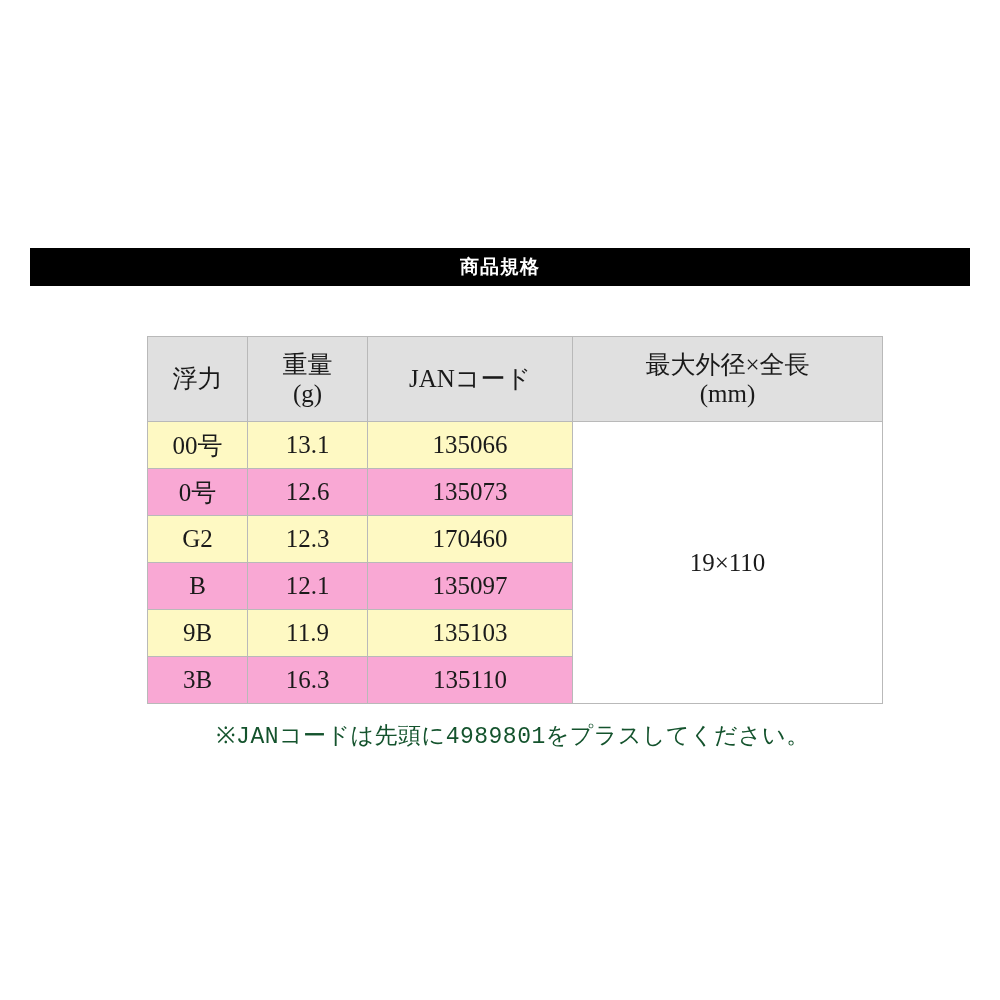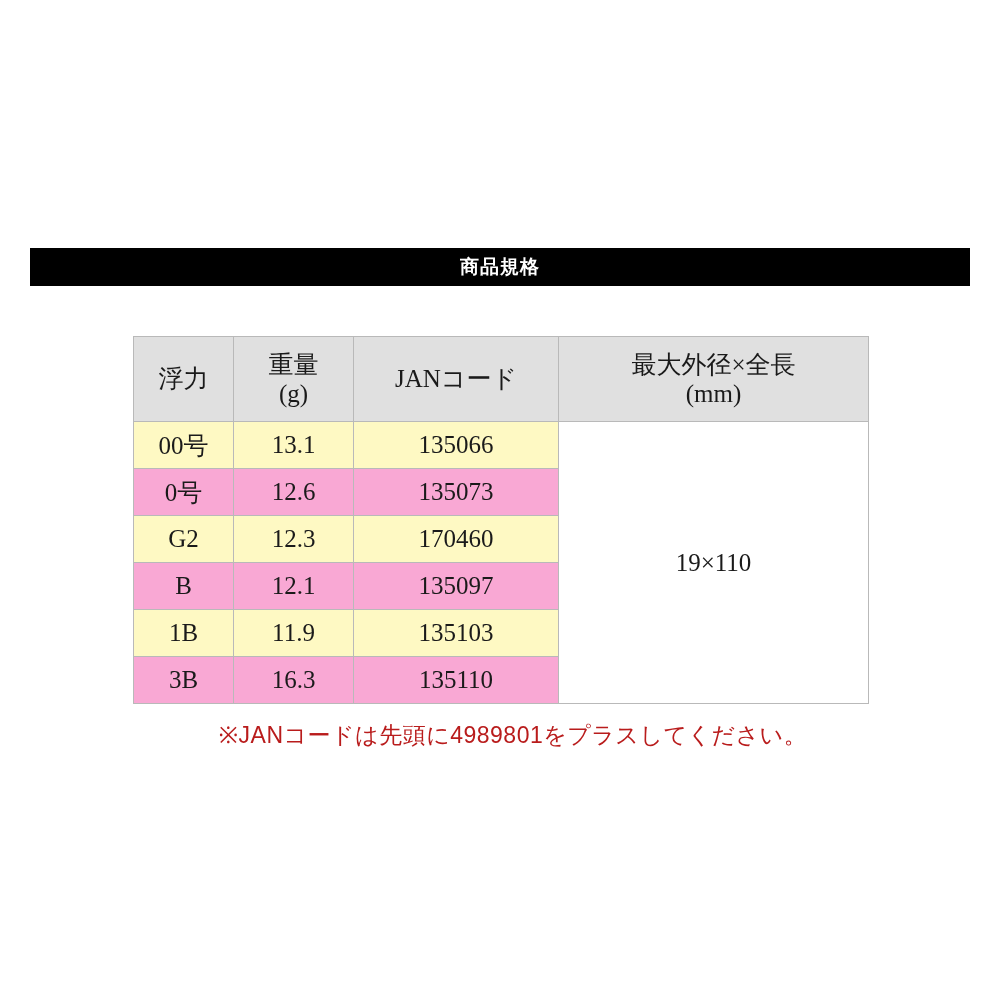--- a/index.html
+++ b/index.html
@@ -40,21 +40,21 @@
     color: #ffffff;
     font-family: "Liberation Sans", "DejaVu Sans", sans-serif;
     font-weight: bold;
     font-size: 19px;
     letter-spacing: 1px;
   }
 
   
   .spec-table-wrap {
     position: absolute;
-    left: 133px;
+    left: 147px;
     top: 336px;
     width: 735px;
   }
   table.spec {
     border-collapse: collapse;
     width: 735px;
     table-layout: fixed;
   }
   table.spec th,
   table.spec td {
@@ -93,23 +93,23 @@
 
   .hdr-two-line span { display: block; }
 
   
   .footnote {
     position: absolute;
     left: 133px;
     top: 718px;
     width: 760px;
     text-align: center;
-    font-family: Liberation Sans, sans-serif;
+    font-family: Liberation Mono, monospace;
     font-size: 23px;
-    color: #b91c1c;
+    color: #14532d;
     letter-spacing: 0.5px;
   }
 </style>
 </head>
 <body>
 
 <div class="page">
 
   <div class="section-bar">
     <span class="section-bar-title">商品規格</span>
@@ -153,21 +153,21 @@
           <td>G2</td>
           <td>12.3</td>
           <td>170460</td>
         </tr>
         <tr class="alt">
           <td>B</td>
           <td>12.1</td>
           <td>135097</td>
         </tr>
         <tr>
-          <td>1B</td>
+          <td>9B</td>
           <td>11.9</td>
           <td>135103</td>
         </tr>
         <tr class="alt">
           <td>3B</td>
           <td>16.3</td>
           <td>135110</td>
         </tr>
       </tbody>
     </table>

